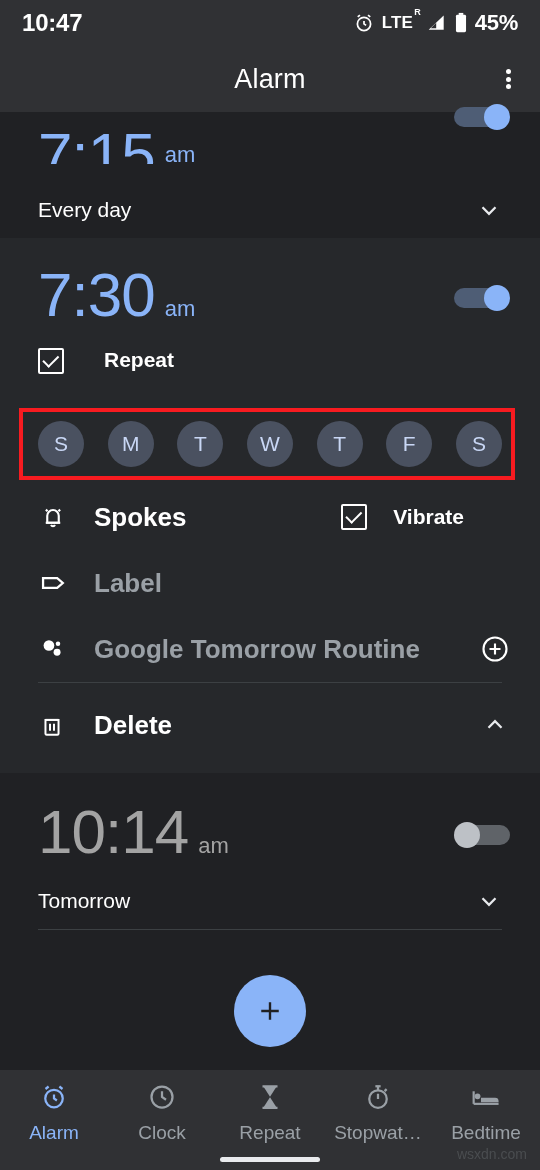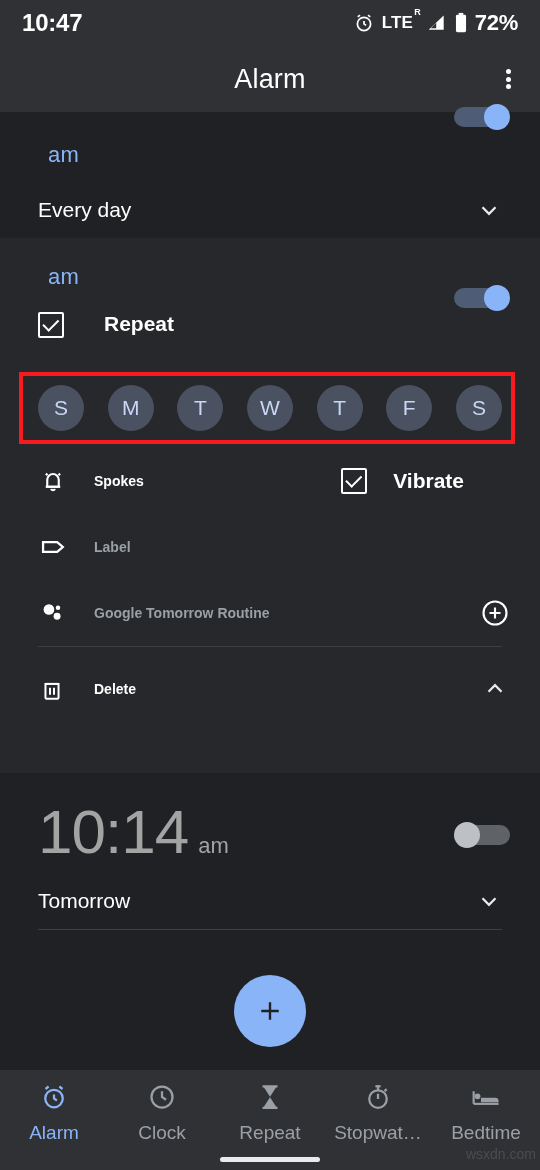--- a/index.html
+++ b/index.html
@@ -92,21 +92,21 @@
   }
   .day {
     width:46px; height:46px; border-radius:50%;
     background:#4a5160;
     display:flex; align-items:center; justify-content:center;
     color:#c9d7f5; font-size:21px; cursor:pointer;
   }
 
   .opt-row { display:flex; align-items:center; height:66px; padding-left:38px; position:relative; }
   .opt-ico { width:34px; display:flex; align-items:center; justify-content:flex-start; }
-  .opt-label { font-size:14px; margin-left:22px; }
+  .opt-label { font-size:26px; margin-left:22px; }
   .opt-label.bright { color:#ffffff; font-weight:bold; }
   .opt-label.muted { color:#9aa0a6; font-weight:bold; }
   .vibrate-group { position:absolute; right:76px; display:flex; align-items:center; }
   .vibrate-group .check-label { margin-left:26px; }
   .plus-circle { position:absolute; right:30px; width:30px; height:30px; cursor:pointer; }
   .collapse-chev { position:absolute; right:32px; width:26px; height:26px; cursor:pointer; }
 
   
   .fab {
     position:absolute; left:50%; transform:translateX(-50%);
@@ -122,21 +122,21 @@
   }
   .navitem { flex:1; display:flex; flex-direction:column; align-items:center; gap:6px; cursor:pointer; }
   .navlabel { font-size:19px; white-space:nowrap; }
   .nav-active { color:#8ab4f8; }
   .nav-idle { color:#9aa0a6; }
   .homebar {
     position:absolute; bottom:8px; left:50%; transform:translateX(-50%);
     width:100px; height:5px; border-radius:3px; background:#e8eaed;
   }
   .watermark {
-    position:absolute; right:4px; bottom:8px;
+    position:absolute; right:13px; bottom:8px;
     font-size:14px; color:#4a4d50; font-family:"Liberation Sans", sans-serif;
   }
 </style>
 </head>
 <body>
 
 <div class="phone">
 
   <div class="statusbar">
     <div class="status-time">10:47</div>
@@ -157,59 +157,61 @@
           <path d="M2 20 L20 20 L20 3 Z" fill="#fff"></path>
           <path d="M4.5 18.2 L11 18.2 L11 11.8 Z" fill="#303134"></path>
         </svg>
       </span>
       <span>
         <svg width="14" height="22" viewBox="0 0 14 24">
           <rect x="4.5" y="1" width="5" height="2.2" fill="#fff"></rect>
           <rect x="1.5" y="3" width="11" height="19" rx="1.6" fill="#fff"></rect>
         </svg>
       </span>
-      <span class="batt-pct">72%</span>
+      <span class="batt-pct">45%</span>
     </div>
   </div>
 
   <div class="appbar">
     <div class="appbar-title">Alarm</div>
     <div class="overflow-btn">
       <div>
         <div class="dot"></div>
         <div class="dot"></div>
         <div class="dot"></div>
       </div>
     </div>
   </div>
 
   <div class="content">
 
     <div class="alarm-row" style="height:126px;">
       <div class="time-line" style="height:52px; overflow:hidden; align-items:flex-end;">
+        <span class="time-big blue" style="position:relative; top:22px;">7:15</span>
         <span class="time-ampm blue" style="position:relative; top:4px;">am</span>
       </div>
       <div class="toggle tog-on" style="top:-8px;">
         <div class="tog-track"></div>
         <div class="tog-thumb"></div>
       </div>
       <div class="sub-line" style="margin-top:18px;">
         <span class="sub-text">Every day</span>
         <span class="chev">
           <svg width="26" height="26" viewBox="0 0 24 24" fill="none" stroke="#e8eaed" stroke-width="2.1">
             <path d="M6 9.5 L12 15.5 L18 9.5"></path>
           </svg>
         </span>
       </div>
       <div class="divider"></div>
     </div>
 
     <div class="alarm-row card-expanded" style="height:535px;">
 
       <div class="time-line" style="padding-top:26px;">
+        <span class="time-big blue">7:30</span>
         <span class="time-ampm blue">am</span>
       </div>
       <div class="toggle tog-on" style="top:47px;">
         <div class="tog-track"></div>
         <div class="tog-thumb"></div>
       </div>
 
       <div class="check-row" style="margin-top:22px;">
         <div class="cbox on"></div>
         <span class="check-label">Repeat</span>

